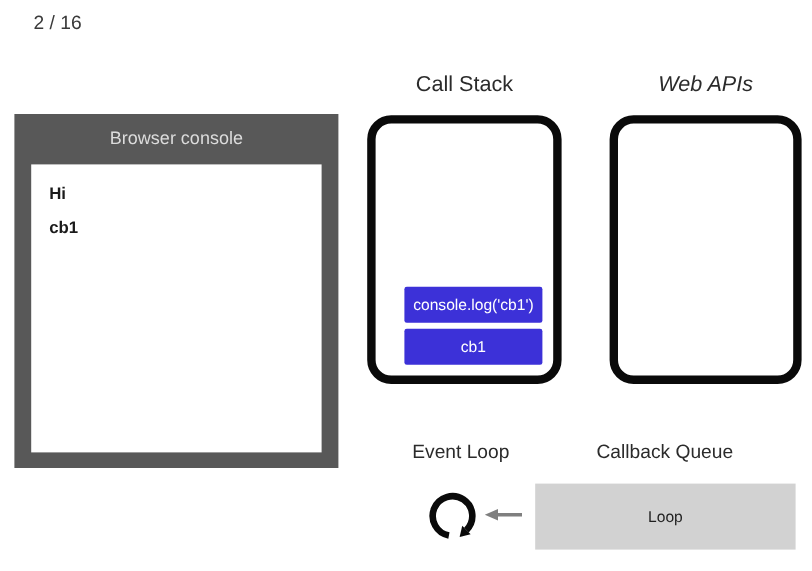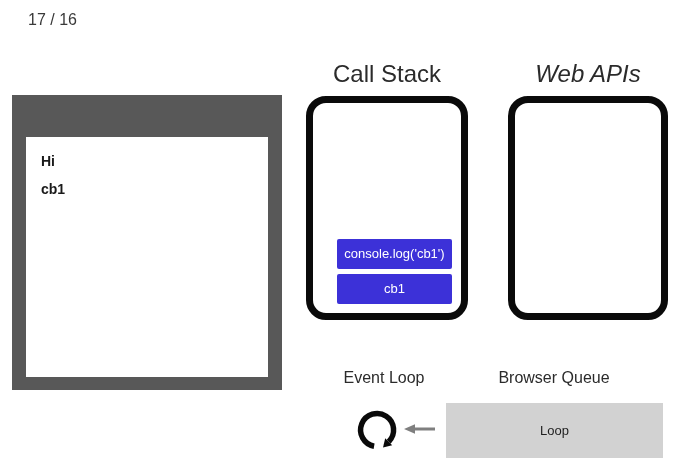--- a/index.html
+++ b/index.html
@@ -38,21 +38,21 @@
     font-weight: bold;
   }
   .console-line {
     font-size: 14px; color: #1a1a1a;
     height: 28px; line-height: 20px;
   }
 
   
   .sec-label {
     position: absolute; text-align: center;
-    font-size: 24px; color: #2b2b2b;
+    font-size: 18px; color: #2b2b2b;
   }
   .label-call-stack   { left: 306px; top: 60px; width: 162px; }
   .label-web-apis     { left: 508px; top: 60px; width: 160px; font-style: italic; }
   .label-event-loop   { left: 324px; top: 369px; width: 120px; font-size: 16px; }
   .label-cb-queue     { left: 474px; top: 369px; width: 160px; font-size: 16px; }
 
   
   .thick-box {
     position: absolute;
     border: 7px solid #0a0a0a;
@@ -86,23 +86,24 @@
     background: #d2d2d2;
     display: flex; align-items: center; justify-content: center;
     font-size: 13px; color: #1f1f1f;
   }
 </style>
 </head>
 <body>
 
 <div class="stage">
 
-  <div class="counter">17 / 16</div>
+  <div class="counter">2 / 16</div>
 
   <div class="console">
+    <div class="console-title">Browser console</div>
     <div class="console-body">
 
         <div class="console-line">Hi</div>
 
 
         <div class="console-line">cb1</div>
       </div>
   </div>
 
   <div class="sec-label label-call-stack">Call Stack</div>
@@ -122,18 +123,18 @@
   <svg class="el-icon" viewBox="0 0 50 50">
     <path d="M22.1 41.2 A16.5 16.5 0 1 1 36.7 36.7" fill="none" stroke="#0a0a0a" stroke-width="5.5"></path>
     <polygon points="31.0,42.4 40.2,40.2 33.2,33.2" fill="#0a0a0a"></polygon>
   </svg>
 
   <svg class="left-arrow" viewBox="0 0 34 16">
     <line x1="33" y1="8" x2="11" y2="8" stroke="#7f7f7f" stroke-width="3"></line>
     <polygon points="2,8 13,3.2 13,12.8" fill="#7f7f7f"></polygon>
   </svg>
 
-  <div class="sec-label label-cb-queue">Browser Queue</div>
+  <div class="sec-label label-cb-queue">Callback Queue</div>
   <div class="cq-box">
     <span>Loop</span>
   </div>
 
 </div>
 
 </body></html>

